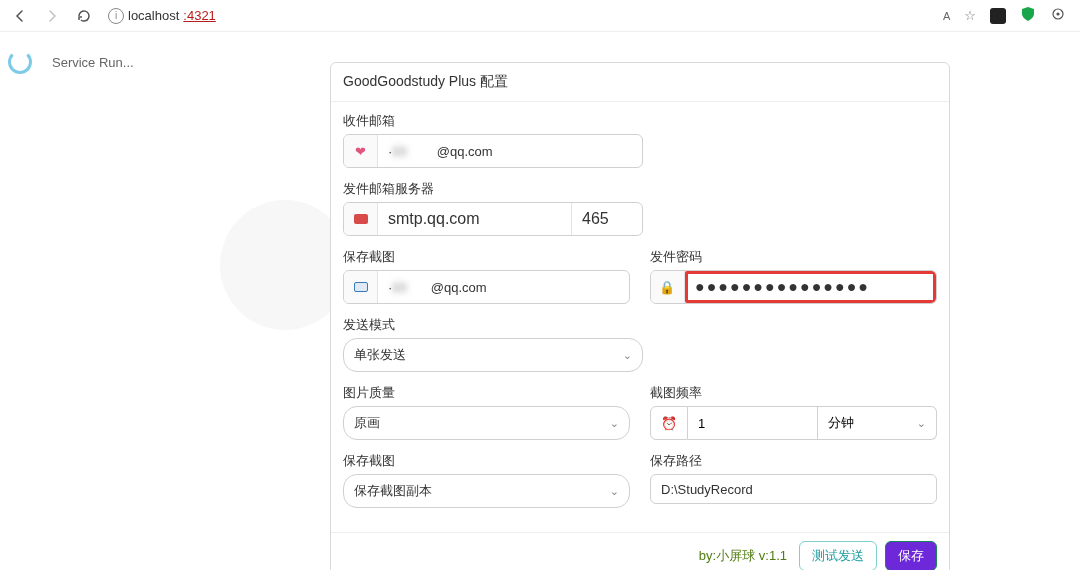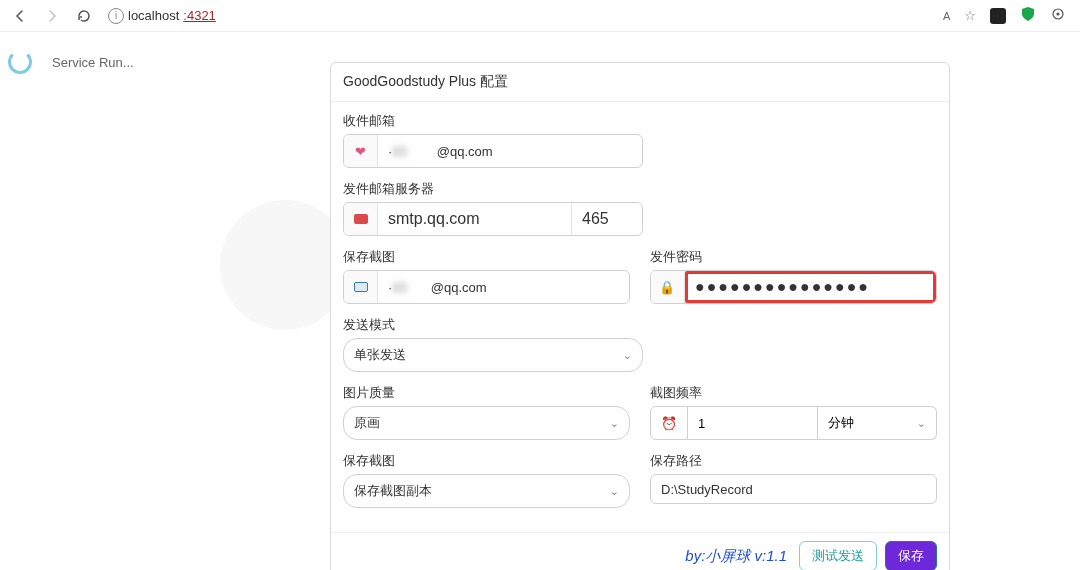--- a/index.html
+++ b/index.html
@@ -166,21 +166,21 @@
     .freq-row .sel .caret {
       position: absolute; right: 10px; font-size: 11px; color: #888;
     }
 
     .card-footer {
       border-top: 1px solid #eee;
       padding: 8px 12px;
       display: flex; align-items: center; justify-content: flex-end;
       gap: 8px;
     }
-    .footer-txt { color: #1d4ed8; font-size: 15px; margin-right: 4px; font-style: italic; }
+    .footer-txt { color: #4d7c0f; font-size: 13px; margin-right: 4px; }
     .btn {
       height: 30px; padding: 0 12px; border-radius: 6px;
       font-size: 13px; cursor: pointer; display: flex; align-items: center;
     }
     .btn-test {
       color: #20a0a0; background: #fff; border: 1px solid #7ed0d0;
     }
     .btn-save {
       color: #fff; background: #6d28d9; border: 1px solid #198754;
     }

